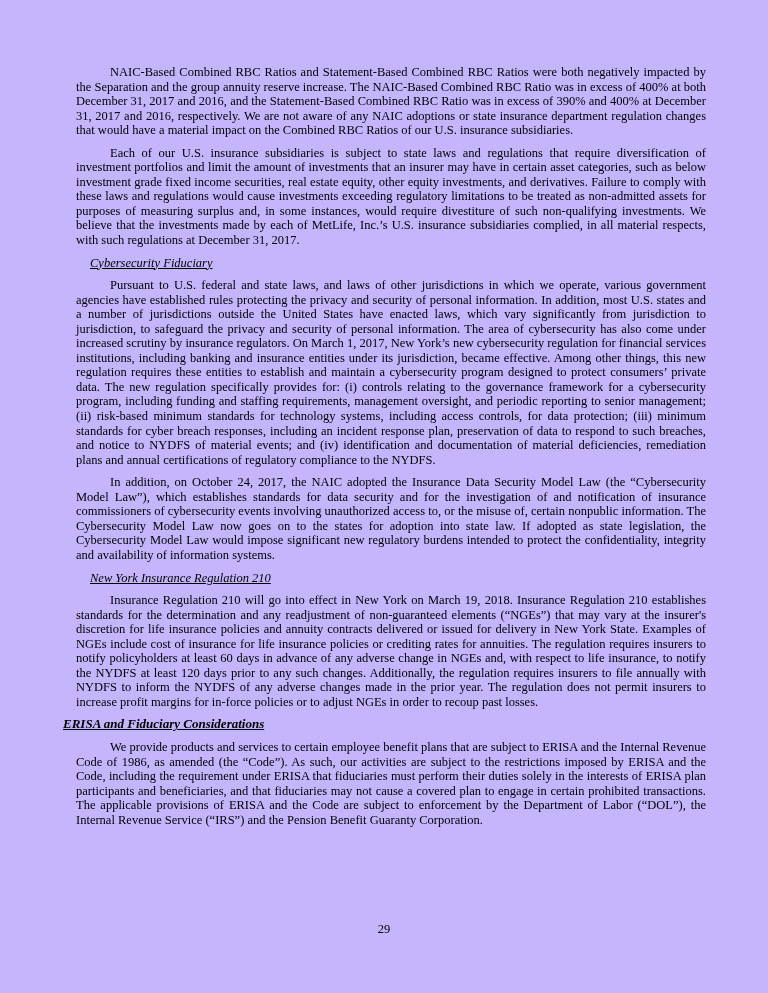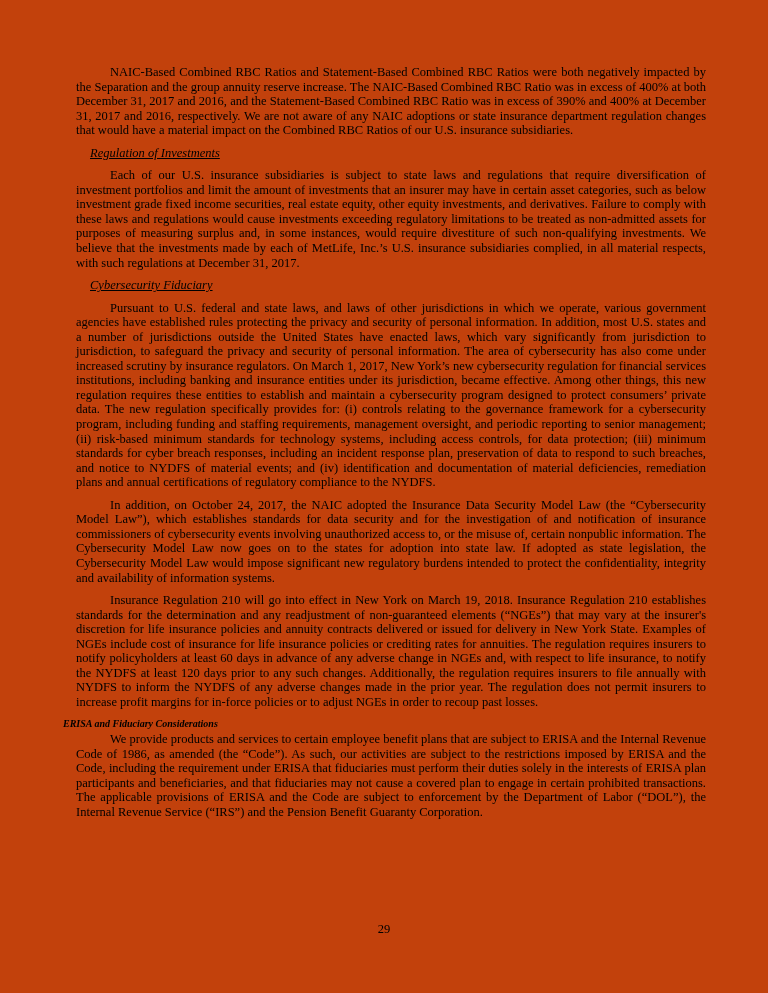--- a/index.html
+++ b/index.html
@@ -8,21 +8,21 @@
     width: 768px;
     height: 993px;
     position: relative;
     font-family: "Liberation Serif", "DejaVu Serif", serif;
     color: #000000;
   }
   .page {
     position: absolute;
     left: 0; top: 0;
     width: 768px; height: 993px;
-    background: #c2410c;
+    background: #c4b5fd;
     overflow: hidden;
   }
   .content {
     position: absolute;
     left: 76px;
     top: 65px;
     width: 630px;
   }
   .para {
     font-size: 12.5px;
@@ -35,25 +35,26 @@
   .subheading {
     font-size: 12.5px;
     line-height: 14.55px;
     font-style: italic;
     font-weight: normal;
     text-decoration: underline;
     margin: 5px 0 8px 14px;
     color: #000000;
   }
   .mainheading {
-    font-size: 10px;
+    font-size: 13px;
     line-height: 14.55px;
     font-style: italic;
     font-weight: bold;
-    margin: 5px 0 0 -13px;
+    text-decoration: underline;
+    margin: 5px 0 8px -13px;
     color: #000000;
   }
   .page-number {
     position: absolute;
     left: 0;
     top: 922px;
     width: 768px;
     text-align: center;
     font-size: 12.5px;
     line-height: 14.55px;
@@ -61,30 +62,30 @@
   }
 </style>
 </head>
 <body>
 
 <div class="page">
   <div class="content">
 
     <p class="para">NAIC-Based Combined RBC Ratios and Statement-Based Combined RBC Ratios were both negatively impacted by the Separation and the group annuity reserve increase. The NAIC-Based Combined RBC Ratio was in excess of 400% at both December 31, 2017 and 2016, and the Statement-Based Combined RBC Ratio was in excess of 390% and 400% at December 31, 2017 and 2016, respectively. We are not aware of any NAIC adoptions or state insurance department regulation changes that would have a material impact on the Combined RBC Ratios of our U.S. insurance subsidiaries.</p>
 
-    <h3 class="subheading">Regulation of Investments</h3>
 
     <p class="para">Each of our U.S. insurance subsidiaries is subject to state laws and regulations that require diversification of investment portfolios and limit the amount of investments that an insurer may have in certain asset categories, such as below investment grade fixed income securities, real estate equity, other equity investments, and derivatives. Failure to comply with these laws and regulations would cause investments exceeding regulatory limitations to be treated as non-admitted assets for purposes of measuring surplus and, in some instances, would require divestiture of such non-qualifying investments. We believe that the investments made by each of MetLife, Inc.’s U.S. insurance subsidiaries complied, in all material respects, with such regulations at December 31, 2017.</p>
 
     <h3 class="subheading">Cybersecurity Fiduciary</h3>
 
     <p class="para">Pursuant to U.S. federal and state laws, and laws of other jurisdictions in which we operate, various government agencies have established rules protecting the privacy and security of personal information. In addition, most U.S. states and a number of jurisdictions outside the United States have enacted laws, which vary significantly from jurisdiction to jurisdiction, to safeguard the privacy and security of personal information. The area of cybersecurity has also come under increased scrutiny by insurance regulators. On March 1, 2017, New York’s new cybersecurity regulation for financial services institutions, including banking and insurance entities under its jurisdiction, became effective. Among other things, this new regulation requires these entities to establish and maintain a cybersecurity program designed to protect consumers’ private data. The new regulation specifically provides for: (i) controls relating to the governance framework for a cybersecurity program, including funding and staffing requirements, management oversight, and periodic reporting to senior management; (ii) risk-based minimum standards for technology systems, including access controls, for data protection; (iii) minimum standards for cyber breach responses, including an incident response plan, preservation of data to respond to such breaches, and notice to NYDFS of material events; and (iv) identification and documentation of material deficiencies, remediation plans and annual certifications of regulatory compliance to the NYDFS.</p>
 
     <p class="para">In addition, on October 24, 2017, the NAIC adopted the Insurance Data Security Model Law (the “Cybersecurity Model Law”), which establishes standards for data security and for the investigation of and notification of insurance commissioners of cybersecurity events involving unauthorized access to, or the misuse of, certain nonpublic information. The Cybersecurity Model Law now goes on to the states for adoption into state law. If adopted as state legislation, the Cybersecurity Model Law would impose significant new regulatory burdens intended to protect the confidentiality, integrity and availability of information systems.</p>
 
+    <h3 class="subheading">New York Insurance Regulation 210</h3>
 
     <p class="para">Insurance Regulation 210 will go into effect in New York on March 19, 2018. Insurance Regulation 210 establishes standards for the determination and any readjustment of non-guaranteed elements (“NGEs”) that may vary at the insurer's discretion for life insurance policies and annuity contracts delivered or issued for delivery in New York State. Examples of NGEs include cost of insurance for life insurance policies or crediting rates for annuities. The regulation requires insurers to notify policyholders at least 60 days in advance of any adverse change in NGEs and, with respect to life insurance, to notify the NYDFS at least 120 days prior to any such changes. Additionally, the regulation requires insurers to file annually with NYDFS to inform the NYDFS of any adverse changes made in the prior year. The regulation does not permit insurers to increase profit margins for in-force policies or to adjust NGEs in order to recoup past losses.</p>
 
     <h2 class="mainheading">ERISA and Fiduciary Considerations</h2>
 
     <p class="para">We provide products and services to certain employee benefit plans that are subject to ERISA and the Internal Revenue Code of 1986, as amended (the “Code”). As such, our activities are subject to the restrictions imposed by ERISA and the Code, including the requirement under ERISA that fiduciaries must perform their duties solely in the interests of ERISA plan participants and beneficiaries, and that fiduciaries may not cause a covered plan to engage in certain prohibited transactions. The applicable provisions of ERISA and the Code are subject to enforcement by the Department of Labor (“DOL”), the Internal Revenue Service (“IRS”) and the Pension Benefit Guaranty Corporation.</p>
 
   </div>
 
   <div class="page-number">29</div>

